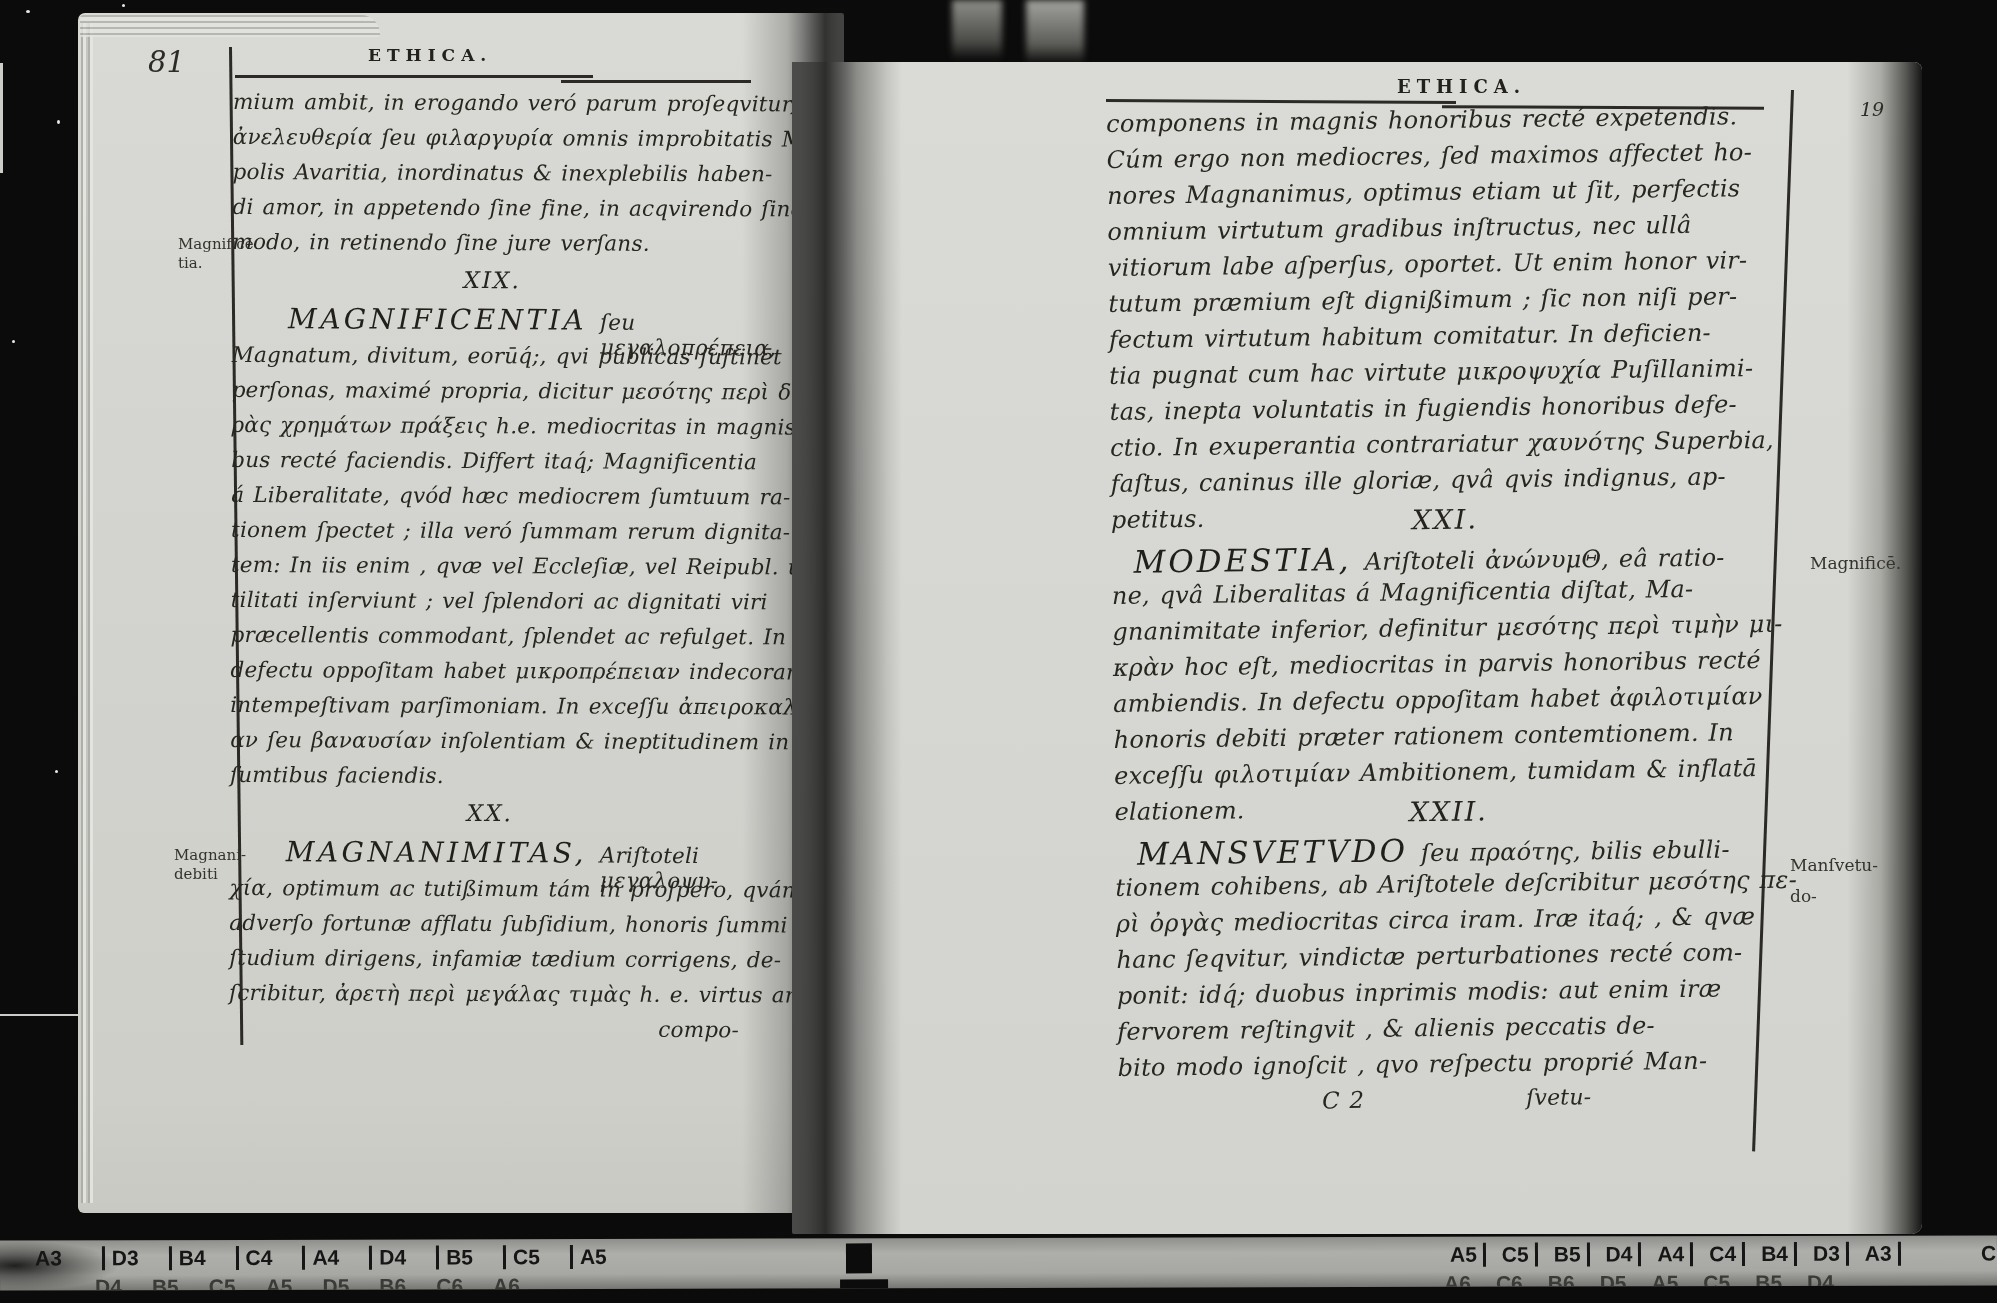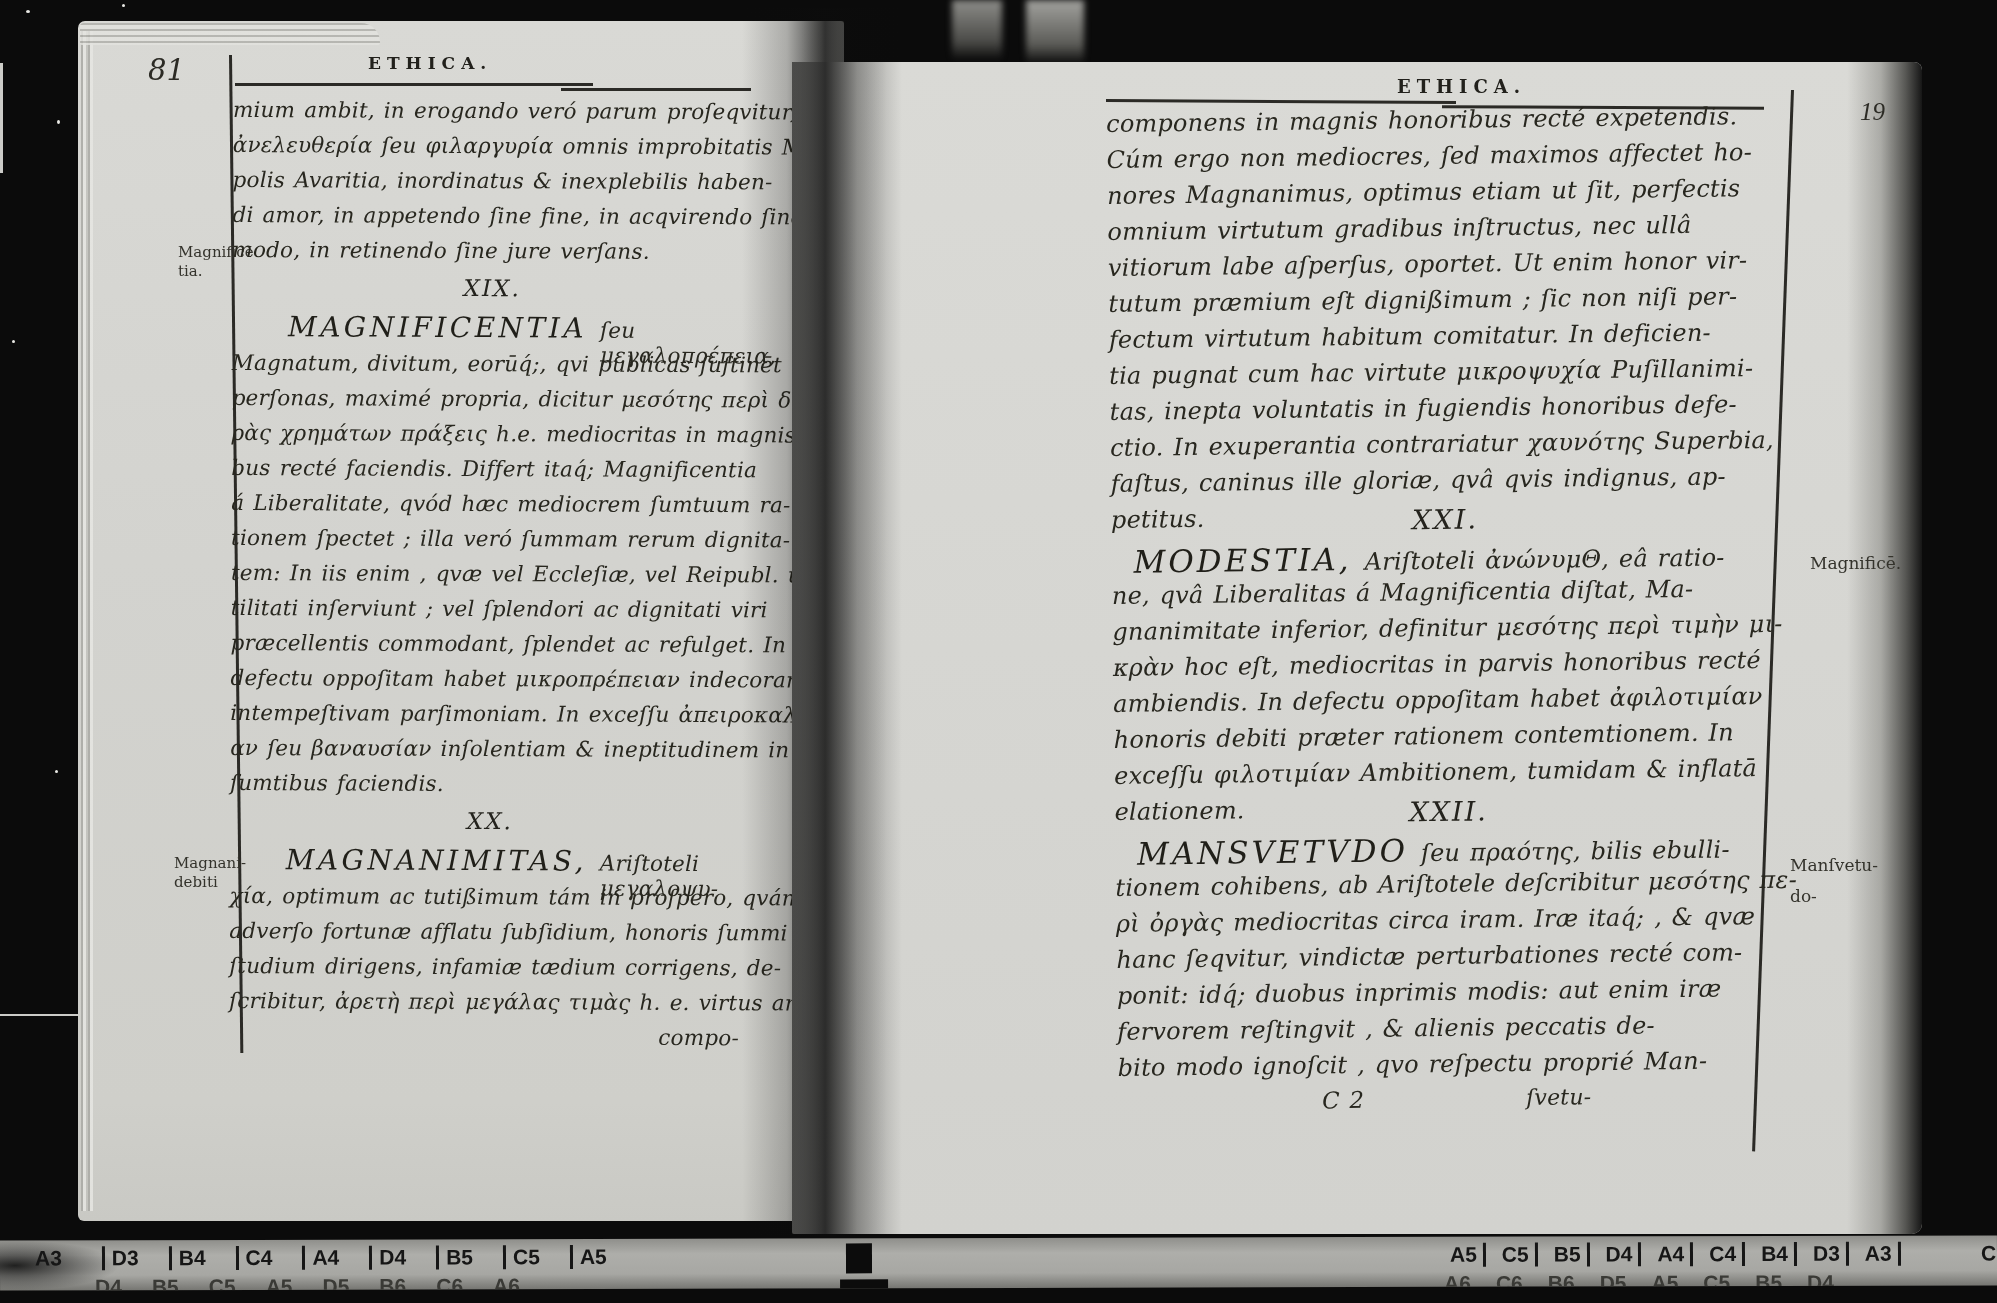--- a/index.html
+++ b/index.html
@@ -1,20 +1,20 @@
 <!DOCTYPE html>
 <html><head>
 <meta charset="utf-8">
 <style>
   html,body{margin:0;padding:0;background:#000;}
   #stage{position:relative;width:1997px;height:1303px;background:#0b0b0b;overflow:hidden;
          font-family:"DejaVu Serif",serif;}
   
   .page{position:absolute;}
-  #page-left{left:78px;top:21px;width:766px;height:1200px;
+  #page-left{left:78px;top:13px;width:766px;height:1200px;
     background:linear-gradient(180deg,#d9d9d5,#d3d3cf 45%,#cfcfca 90%,#c9c9c4);
     border-radius:7px 3px 3px 6px;}
   #page-right{left:792px;top:62px;width:1130px;height:1172px;
     background:linear-gradient(180deg,#dadad6,#d6d6d2 50%,#d2d2ce);
     border-radius:2px 8px 10px 2px;}
   
   .leaf-left{position:absolute;left:3px;top:10px;bottom:10px;width:12px;
     background:repeating-linear-gradient(90deg,#a9a9a4 0 2px,#e6e6e2 2px 5px,#c2c2bd 5px 7px);opacity:.85;}
   .leaf-top{position:absolute;left:2px;top:2px;width:300px;height:22px;
     background:repeating-linear-gradient(180deg,#aeaea9 0 2px,#e3e3df 2px 6px);
@@ -161,21 +161,21 @@
           <div class="tline">ſcribitur, ἀρετὴ περὶ μεγάλας τιμὰς h. e. virtus animum</div>
         </div>
       <div class="tline catchline">compo-</div>
     </div>
   </div>
 
   <div id="page-right" class="page rp">
     <div class="inner-shade-right"></div>
     <div class="outer-shade-right"></div>
 
-    <div class="pg-num" style="left:1068px;top:36px;font-size:25px;font-family:Liberation Serif, serif;">19</div>
+    <div class="pg-num" style="left:1068px;top:36px;font-size:19px;">19</div>
     <div class="run-head" style="left:605px;top:14px;font-size:18px;">ETHICA.</div>
     <div class="rule" style="left:314px;top:38px;width:350px;height:3px;transform:rotate(.3deg);"></div>
     <div class="rule" style="left:650px;top:44px;width:322px;height:3px;transform:rotate(.3deg);"></div>
     <div class="vrule" style="left:999px;top:28px;height:1062px;transform:rotate(2.1deg);"></div>
 
     <div class="margin-note" style="left:990px;top:492px;font-size:17px;">
       <div>Magnificē.</div>
     </div>
     <div class="margin-note" style="left:970px;top:788px;font-size:17px;line-height:31px;">
       <div>Manſvetu-</div>

